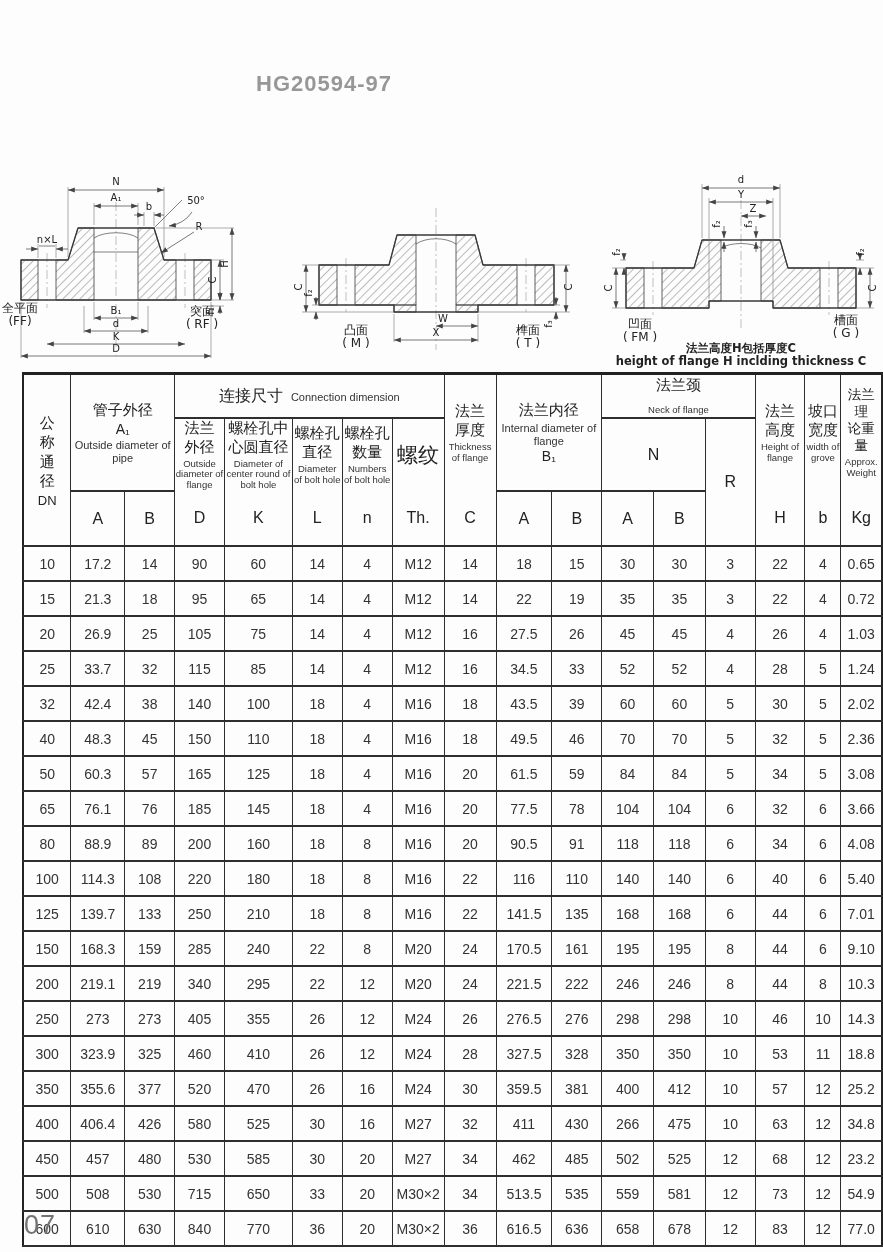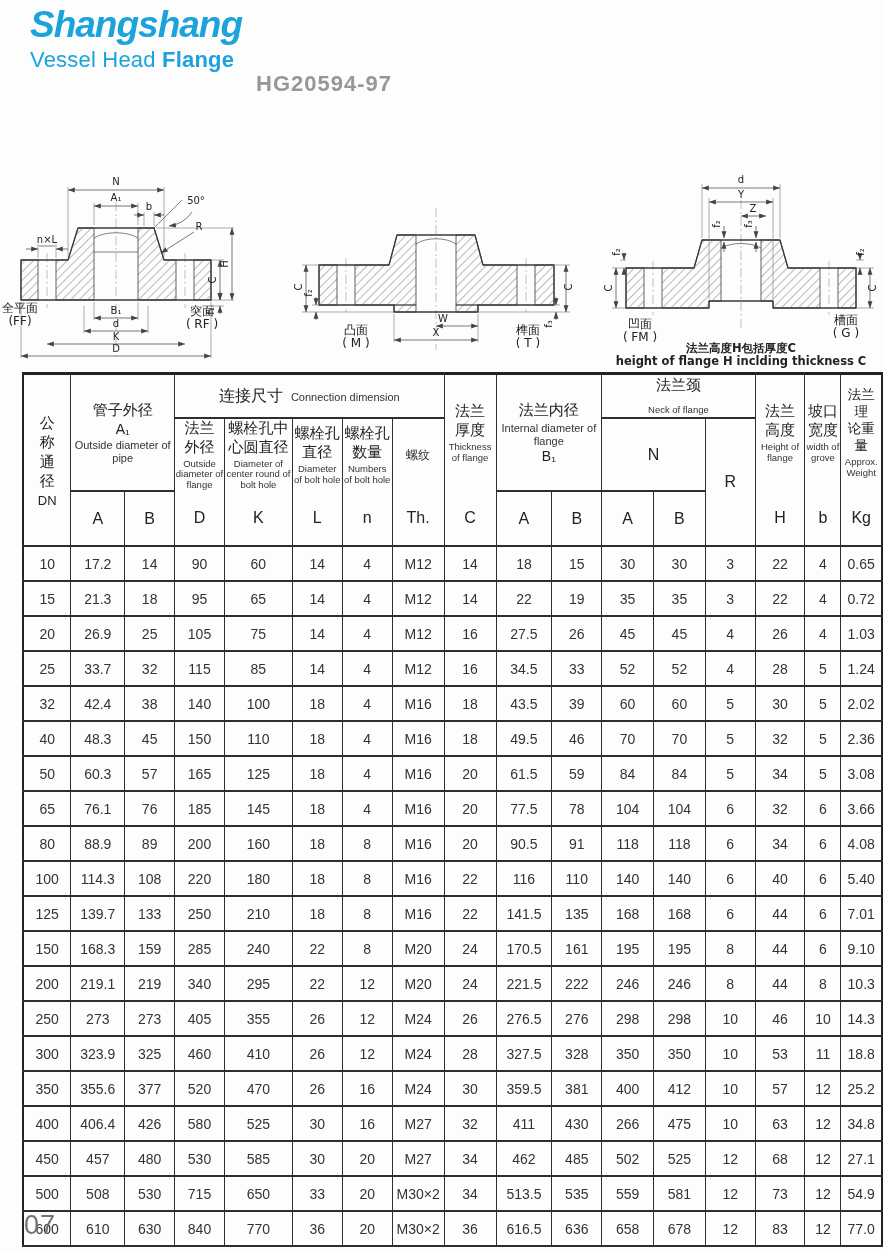--- a/index.html
+++ b/index.html
@@ -60,24 +60,20 @@
     <defs>
       <pattern id="hatch" width="6" height="6" patternUnits="userSpaceOnUse" patternTransform="rotate(45)">
         <line x1="0" y1="0" x2="0" y2="6" stroke="#787878" stroke-width="1"></line>
       </pattern>
       <marker id="arr" viewBox="0 0 10 10" markerWidth="9" markerHeight="9" refX="9.5" refY="5" orient="auto-start-reverse">
         <path d="M0,1.6 L10,5 L0,8.4 z" fill="#444"></path>
       </marker>
     </defs>
   </svg>
 
-  <div class="logo">
-    <div class="l1">Shangshang</div>
-    <div class="l2"><span>Vessel Head </span><span class="bold">Flange</span></div>
-  </div>
   <div class="standard">HG20594-97</div>
 
   <div class="drawings">
 
     <svg id="d1" class="draw" width="234" height="205" viewBox="0 0 234 205">
       <path class="cline" d="M110,42 V196"></path>
       <path class="cline" d="M41,93 V148"></path>
       <path class="cline" d="M179,93 V148"></path>
       <path class="oline" d="M15,100 H62 L72,68 H148 L158,100 H205 V140 H15 Z"></path>
       <rect class="hfill" x="15" y="100" width="17" height="40"></rect>
@@ -330,21 +326,21 @@
           <div class="cn">螺栓孔
 直径</div>
           <div class="en">Diameter of bolt hole</div>
         </th>
         <th class="nbb">
           <div class="cn">螺栓孔
 数量</div>
           <div class="en">Numbers of bolt hole</div>
         </th>
         <th class="nbb">
-          <div class="cn" style="font-size:12px">螺纹</div>
+          <div class="cn" style="font-size:21px">螺纹</div>
         </th>
         <th colspan="2">
           <span class="letter">N</span>
         </th>
         <th rowspan="2">
           <span class="letter">R</span>
         </th>
       </tr>
       <tr class="hr3">
         <th><span class="letter">A</span></th>
@@ -698,21 +694,21 @@
           <td>20</td>
           <td>M27</td>
           <td>34</td>
           <td>462</td>
           <td>485</td>
           <td>502</td>
           <td>525</td>
           <td>12</td>
           <td>68</td>
           <td>12</td>
-          <td>27.1</td>
+          <td>23.2</td>
         </tr>
         <tr>
           <td>500</td>
           <td>508</td>
           <td>530</td>
           <td>715</td>
           <td>650</td>
           <td>33</td>
           <td>20</td>
           <td>M30×2</td>

